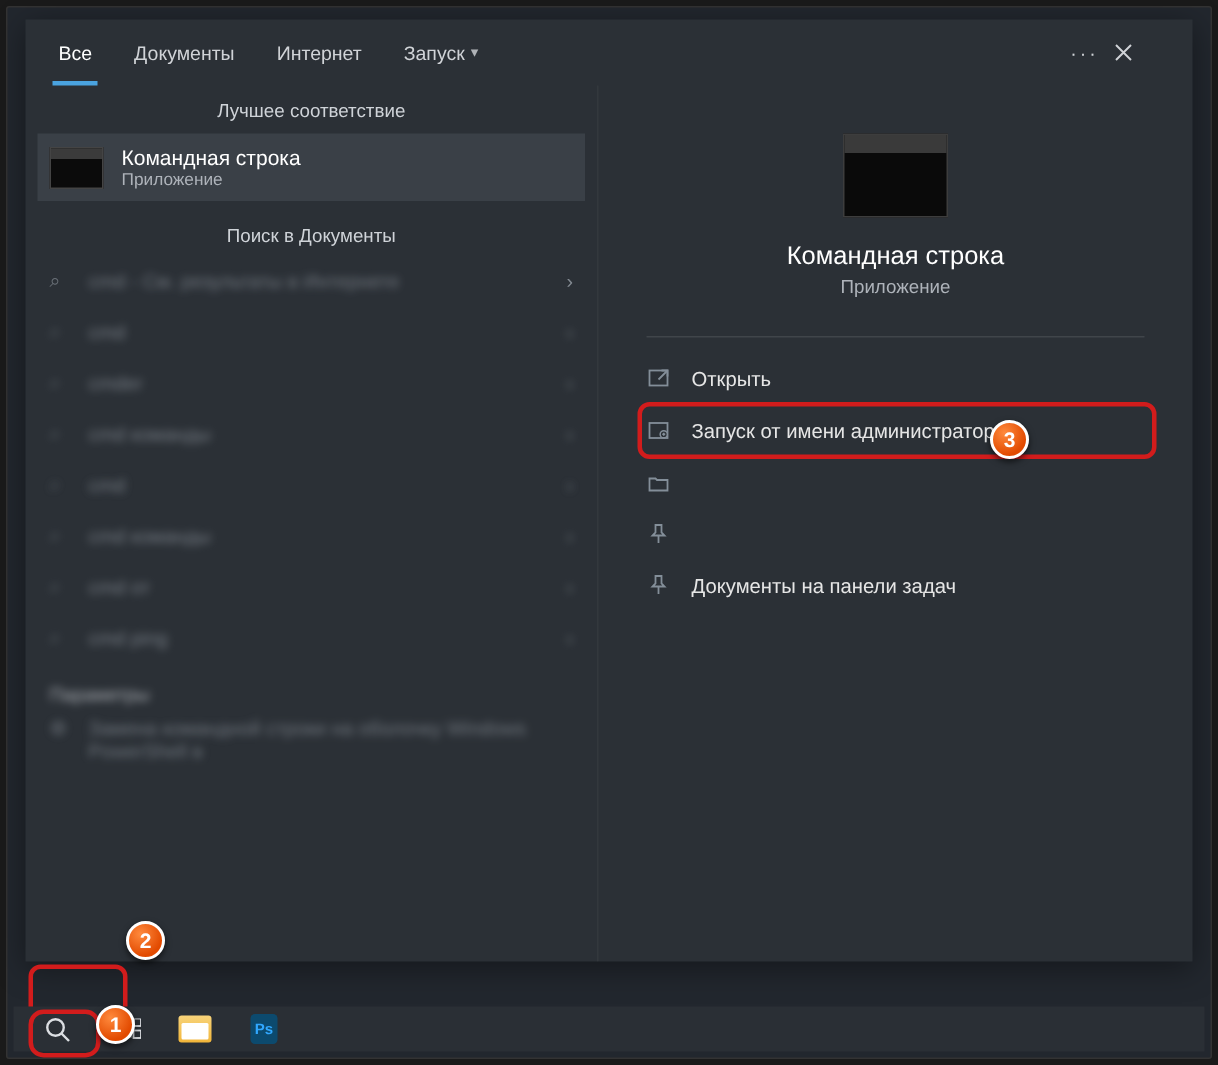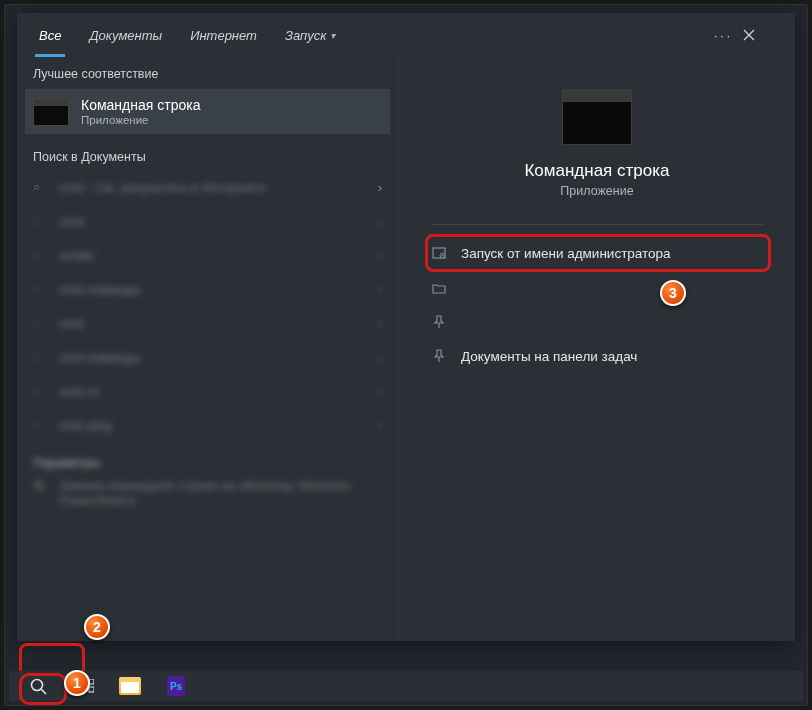--- a/index.html
+++ b/index.html
@@ -28,21 +28,20 @@
   .tabs {
     display: flex; align-items: center;
     height: 44px; padding: 0 8px;
     font-size: 13px;
   }
   .tab {
     padding: 7px 14px; height: 100%;
     display: flex; align-items: center;
     color: #d0d3d7; cursor: pointer;
     position: relative;
-    font-style: italic;
   }
   .tab.active { color: #fff; }
   .tab.active::after {
     content: ""; position: absolute;
     left: 10px; right: 10px; bottom: 0;
     height: 3px; background: #4aa3e0;
   }
   .tab .chev { margin-left: 4px; font-size: 10px; opacity: .8; }
   .spacer { flex: 1; }
   .more { width: 40px; text-align: center; color: #d0d3d7; cursor: pointer; letter-spacing: 2px; }
@@ -51,20 +50,21 @@
   .body { flex: 1; display: flex; min-height: 0; }
   .left {
     width: 382px;
     display: flex; flex-direction: column;
     border-right: 1px solid rgba(255,255,255,.04);
     overflow: hidden;
   }
   .section-h {
     font-size: 12.5px; color: #cfd3d8;
     padding: 10px 16px 6px;
+    text-align: center;
   }
   .best {
     display: flex; align-items: center;
     margin: 2px 8px 6px; padding: 8px;
     background: #3a4047;
     cursor: pointer;
   }
   .best .thumb {
     width: 36px; height: 28px; background: #0b0b0b;
     border: 1px solid #444; margin-right: 12px;
@@ -165,21 +165,21 @@
     width: 46px; height: 100%;
     display: flex; align-items: center; justify-content: center;
     color: #dcdfe3; cursor: pointer;
   }
   .tb-btn.search { position: relative; }
   .tb-btn .icon-box {
     width: 22px; height: 18px; border-radius: 2px;
   }
   .tb-explorer { background: linear-gradient(#f7d37a,#f2b63a); position:relative; }
   .tb-explorer::after{content:"";position:absolute;inset:5px 2px 2px;background:#fff;border-radius:1px;}
-  .tb-ps { background:#4c1d95; color:#31a8ff; font-size:10px; font-weight:700; display:flex;align-items:center;justify-content:center; width:18px;height:20px;border-radius:3px;}
+  .tb-ps { background:#0c4a6e; color:#31a8ff; font-size:10px; font-weight:700; display:flex;align-items:center;justify-content:center; width:18px;height:20px;border-radius:3px;}
   .search-btn-hl {
     position: absolute; left: 14px; bottom: 0px;
     width: 48px; height: 32px;
     border: 3px solid #d21c1c; border-radius: 10px;
     pointer-events: none;
   }
 
   .badge {
     position: absolute;
     width: 26px; height: 26px; border-radius: 50%;
@@ -276,20 +276,30 @@
         </div>
       </div>
 
       <div class="right">
         <div class="app-icon"></div>
         <div class="app-title">Командная строка</div>
         <div class="app-sub">Приложение</div>
         <div class="divider"></div>
 
         <div class="actions">
+          <div class="action">
+            <span class="ic">
+              <svg width="14" height="14" viewBox="0 0 14 14">
+                  <rect x="1" y="2" width="12" height="10" fill="none" stroke="#9aa6b2" stroke-width="1.2"></rect>
+                  <path d="M9 2 L13 2 L13 6" stroke="#9aa6b2" fill="none" stroke-width="1.2"></path>
+                  <path d="M13 2 L7 8" stroke="#9aa6b2" stroke-width="1.2"></path>
+                </svg>
+            </span>
+            <span>Открыть</span>
+          </div>
           <div class="action highlight">
             <span class="ic">
               <svg width="14" height="14" viewBox="0 0 14 14">
                   <rect x="1" y="2" width="12" height="10" fill="none" stroke="#9aa6b2" stroke-width="1.2"></rect>
                   <circle cx="10.5" cy="9.5" r="2.4" fill="#2b3036" stroke="#9aa6b2" stroke-width="1"></circle>
                   <path d="M10.5 8.5v2M9.5 9.5h2" stroke="#9aa6b2" stroke-width="1"></path>
                 </svg>
             </span>
             <span>Запуск от имени администратора</span>
           </div>

